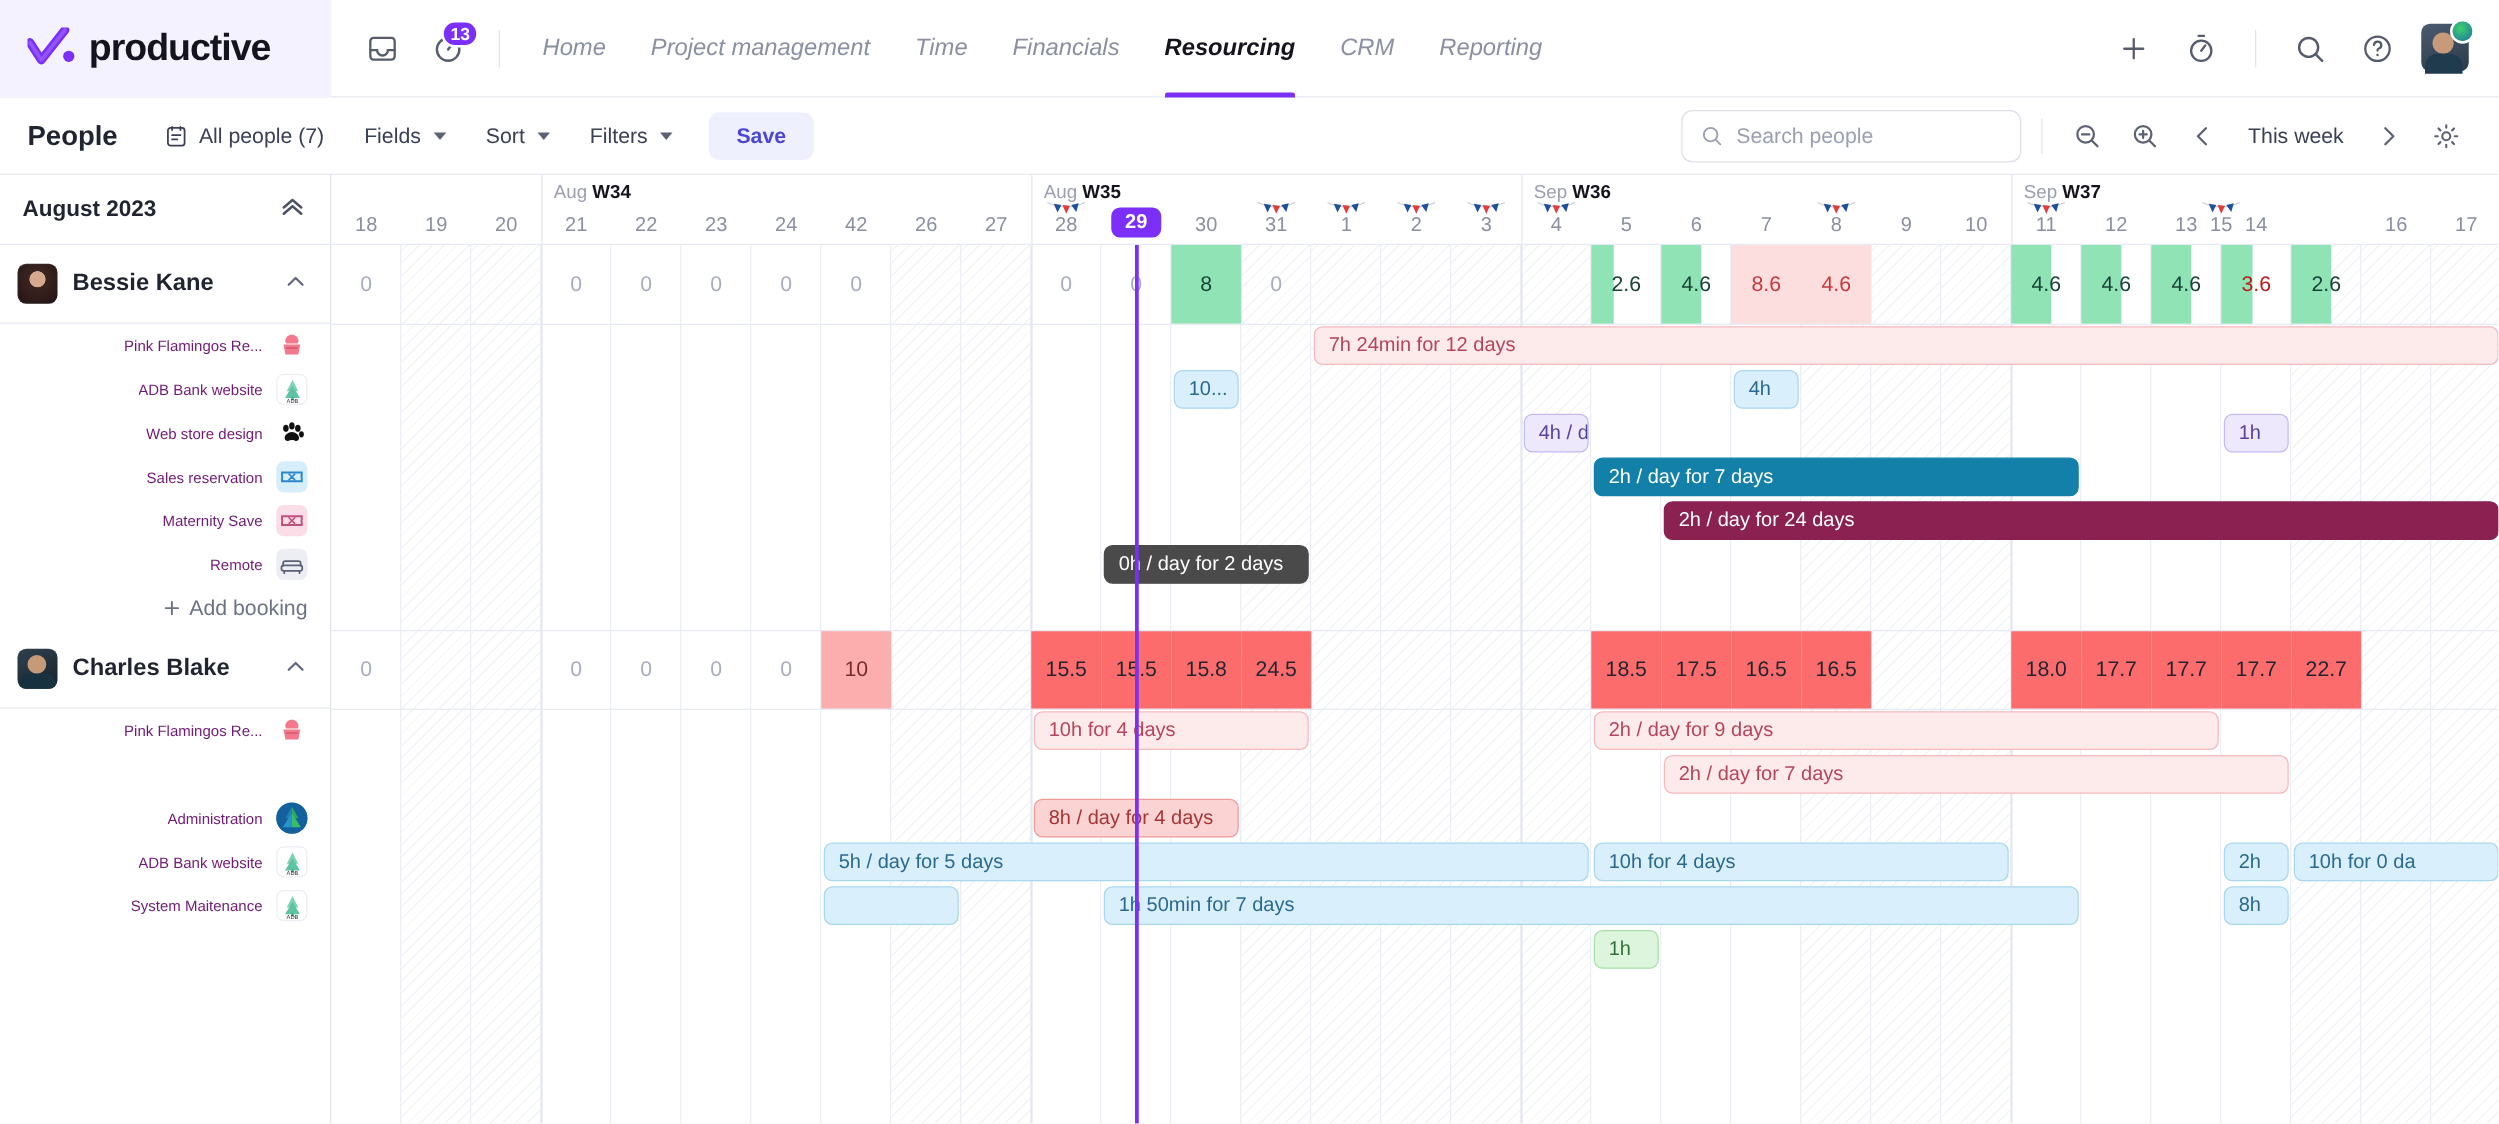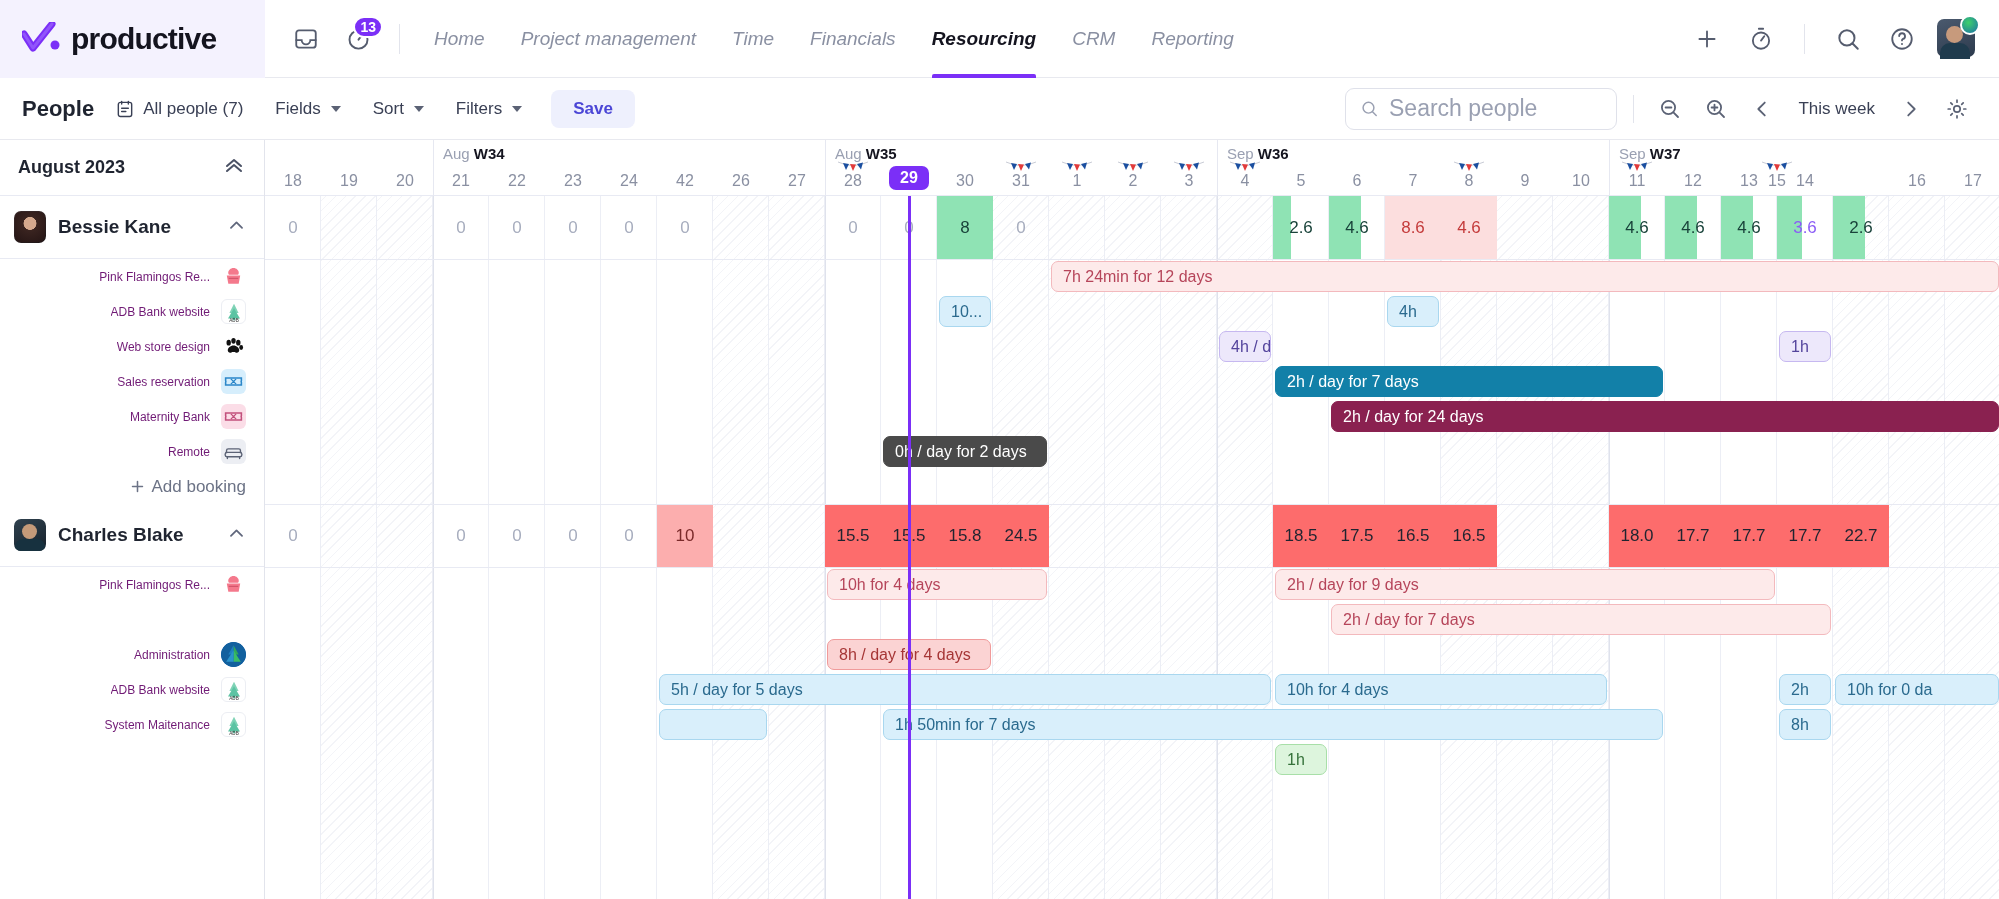--- a/index.html
+++ b/index.html
@@ -26,31 +26,31 @@
   .nav-right { margin-left:auto; display:flex; align-items:center; gap:16px; padding-right:22px; }
   .avatar-wrap { position:relative; width:40px; height:40px; }
   .avatar { width:38px; height:38px; border-radius:7px; background:linear-gradient(160deg,#4b5a6e,#2c3a4d); overflow:hidden; }
   .avatar .face { position:absolute; left:9px; top:7px; width:17px; height:17px; border-radius:50%; background:#c79a7c;}
   .avatar .body { position:absolute; left:3px; top:24px; width:30px; height:16px; background:#1f3b4d; border-radius:10px 10px 0 0;}
   .avatar-dot { position:absolute; right:-3px; top:-4px; width:20px; height:20px; border-radius:50%;
     background:radial-gradient(circle at 40% 35%, #3dd06b, #1b6fa8); border:2px solid #fff; }
 
   
   .toolbar { height:62px; display:flex; align-items:center; padding:0 22px; gap:10px; border-bottom:1px solid #e8e9ef; }
-  .tb-title { font-size:22px; font-weight:bold; margin-right:0; }
+  .tb-title { font-size:22px; font-weight:bold; margin-right:16px; }
   .tb-item { display:flex; align-items:center; gap:8px; font-size:17px; color:#3a4055; padding:7px 11px;
     border-radius:7px; cursor:pointer; white-space:nowrap; }
   .caret { width:0; height:0; border-left:5px solid transparent; border-right:5px solid transparent;
     border-top:6px solid #5b6275; margin-left:2px; }
   .save-btn { background:#eef0fd; color:#4b46d6; font-size:17px; font-weight:bold; padding:9px 22px;
     border-radius:8px; cursor:pointer; margin-left:8px;}
   .tb-right { margin-left:auto; display:flex; align-items:center; gap:6px; }
   .search-box { width:272px; height:42px; border:1px solid #dfe1ea; border-radius:9px; display:flex;
     align-items:center; gap:10px; padding:0 14px; }
-  .search-box input { border:0; outline:0; font-size:23px; font-family:inherit; color:#0f766e; width:100%; background:transparent; }
+  .search-box input { border:0; outline:0; font-size:17px; font-family:inherit; color:#0f766e; width:100%; background:transparent; }
   .search-box input::placeholder { color:#9aa0b2; }
   .tb-icon { width:40px; height:40px; display:flex; align-items:center; justify-content:center; color:#5b6275; cursor:pointer; border-radius:7px;}
   .this-week { font-size:17px; color:#3a4055; padding:0 10px; cursor:pointer; white-space:nowrap;}
   .tb-divider { width:1px; height:28px; background:#e2e4ec; margin:0 10px; }
 
   
   .board { display:flex; height:calc(899px - 78px - 62px); position:relative; }
   .leftcol { width:265px; flex:none; border-right:1px solid #e2e4ec; background:#fff; position:relative; z-index:5; }
   .rightcol { flex:1; position:relative; overflow:hidden;text-decoration:underline; }
 
@@ -311,21 +311,21 @@
         <div class="lc-proj">
         <span class="pl">Sales reservation</span>
         <div class="pi" style="background:#d6eefc">
             <svg width="21" height="21" viewBox="0 0 24 24" fill="none" stroke="#2b87c9" stroke-width="1.8">
               <path d="M3 8h18v3a2 2 0 0 0 0 2v3H3v-3a2 2 0 0 0 0-2z"></path>
               <path d="M9 9l3 3 -3 3M15 9l-3 3 3 3" stroke-width="1.4"></path>
             </svg>
           </div>
       </div>
         <div class="lc-proj">
-        <span class="pl">Maternity Bank</span>
+        <span class="pl">Maternity Save</span>
         <div class="pi" style="background:#fbdde7">
             <svg width="21" height="21" viewBox="0 0 24 24" fill="none" stroke="#c2507c" stroke-width="1.8">
               <path d="M3 8h18v3a2 2 0 0 0 0 2v3H3v-3a2 2 0 0 0 0-2z"></path>
               <path d="M9 9l3 3 -3 3M15 9l-3 3 3 3" stroke-width="1.4"></path>
             </svg>
           </div>
       </div>
         <div class="lc-proj">
         <span class="pl">Remote</span>
         <div class="pi" style="background:#eceef3">
@@ -672,21 +672,21 @@
           <span class="val">4.6</span>
       </div>
         <div class="cap " style="left:1400px;top:0px;width:56px;height:63px;background:transparent;color:#19433a">
         <span class="fill" style="width:32.48px;background:#8fe3b4"></span>
           <span class="val">4.6</span>
       </div>
         <div class="cap " style="left:1456px;top:0px;width:56px;height:63px;background:transparent;color:#19433a">
         <span class="fill" style="width:32.48px;background:#8fe3b4"></span>
           <span class="val">4.6</span>
       </div>
-        <div class="cap " style="left:1512px;top:0px;width:56px;height:63px;background:transparent;color:#8b5cf6">
+        <div class="cap " style="left:1512px;top:0px;width:56px;height:63px;background:transparent;color:#b91c1c">
         <span class="fill" style="width:25.2px;background:#8fe3b4"></span>
           <span class="val">3.6</span>
       </div>
         <div class="cap " style="left:1568px;top:0px;width:56px;height:63px;background:transparent;color:#19433a">
         <span class="fill" style="width:32.48px;background:#8fe3b4"></span>
           <span class="val">2.6</span>
       </div>
         <div class="cap zero" style="left:0px;top:308px;width:56px;height:63px;background:transparent;color:#a7adbe">
         <span class="val">0</span>
       </div>

